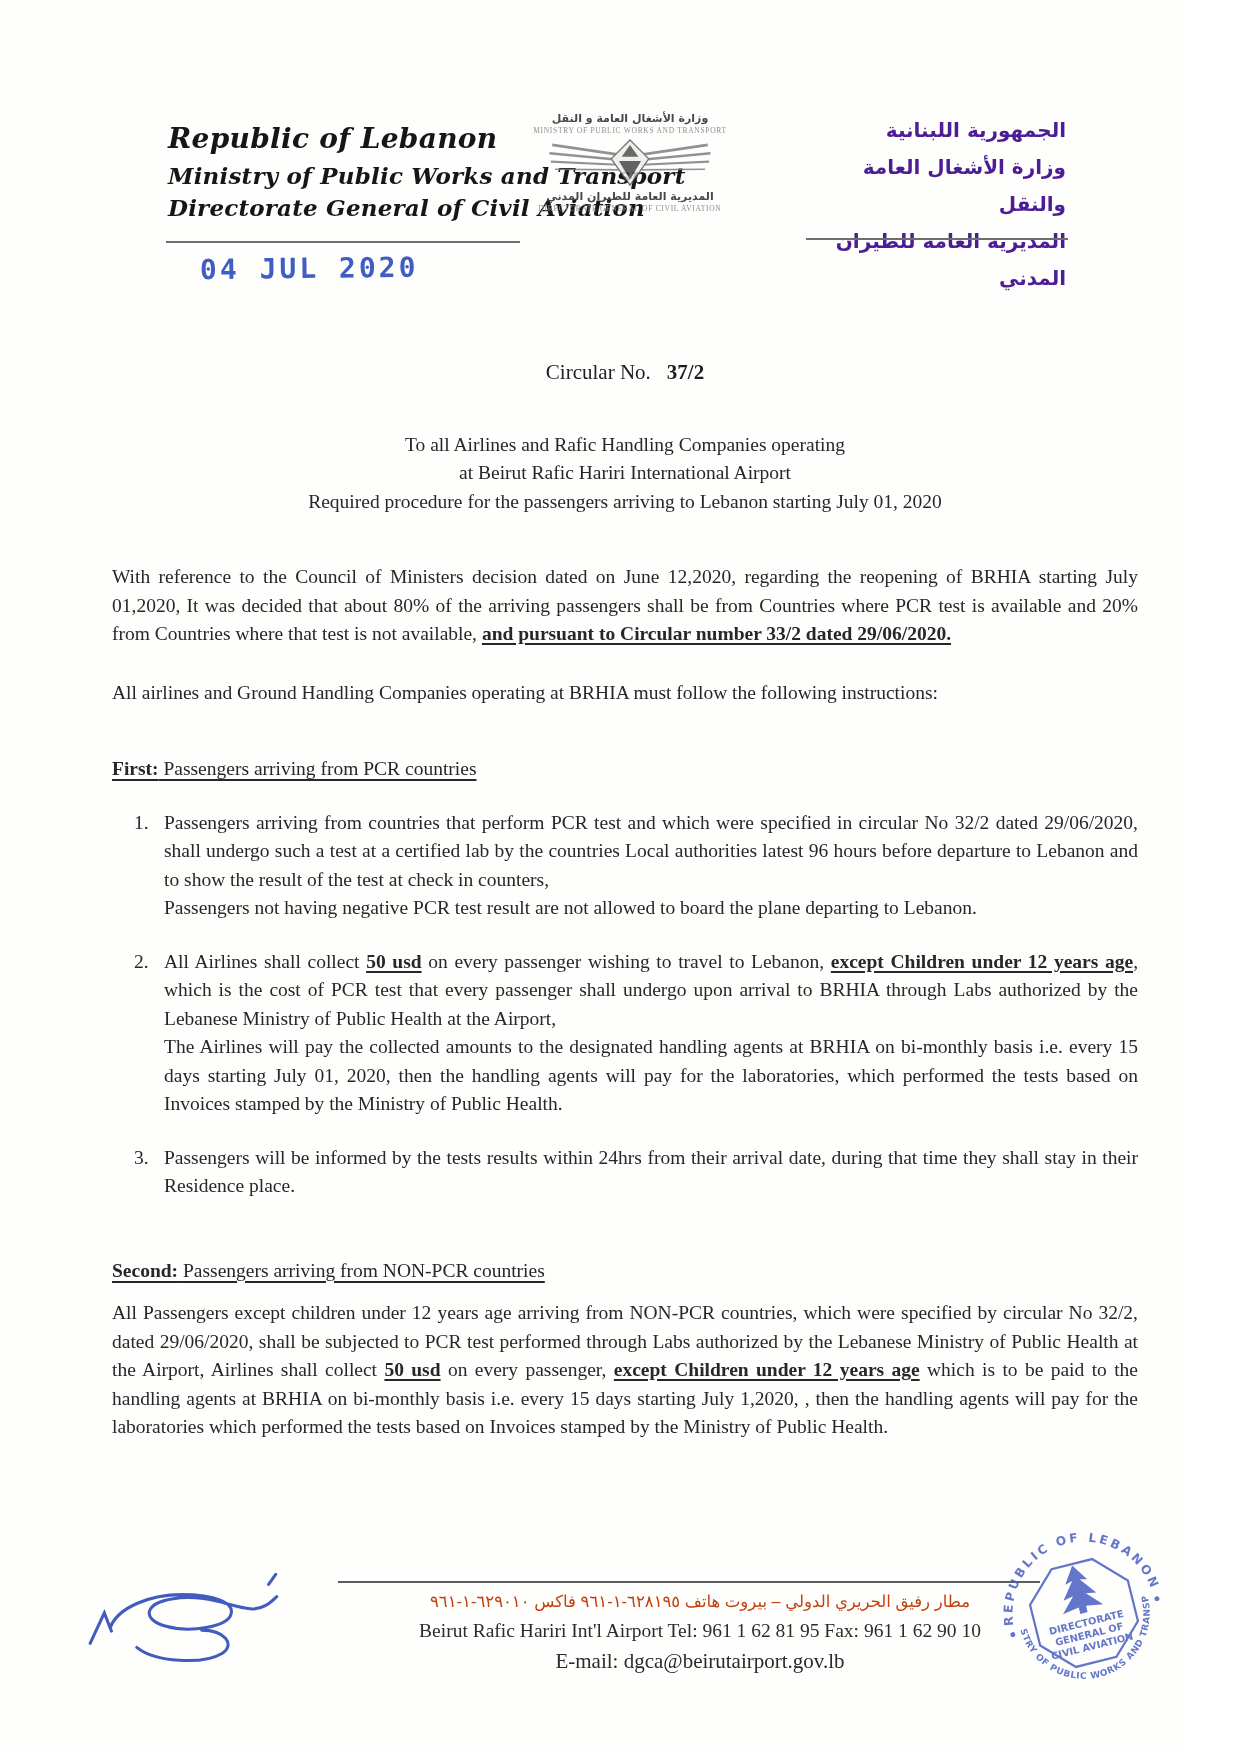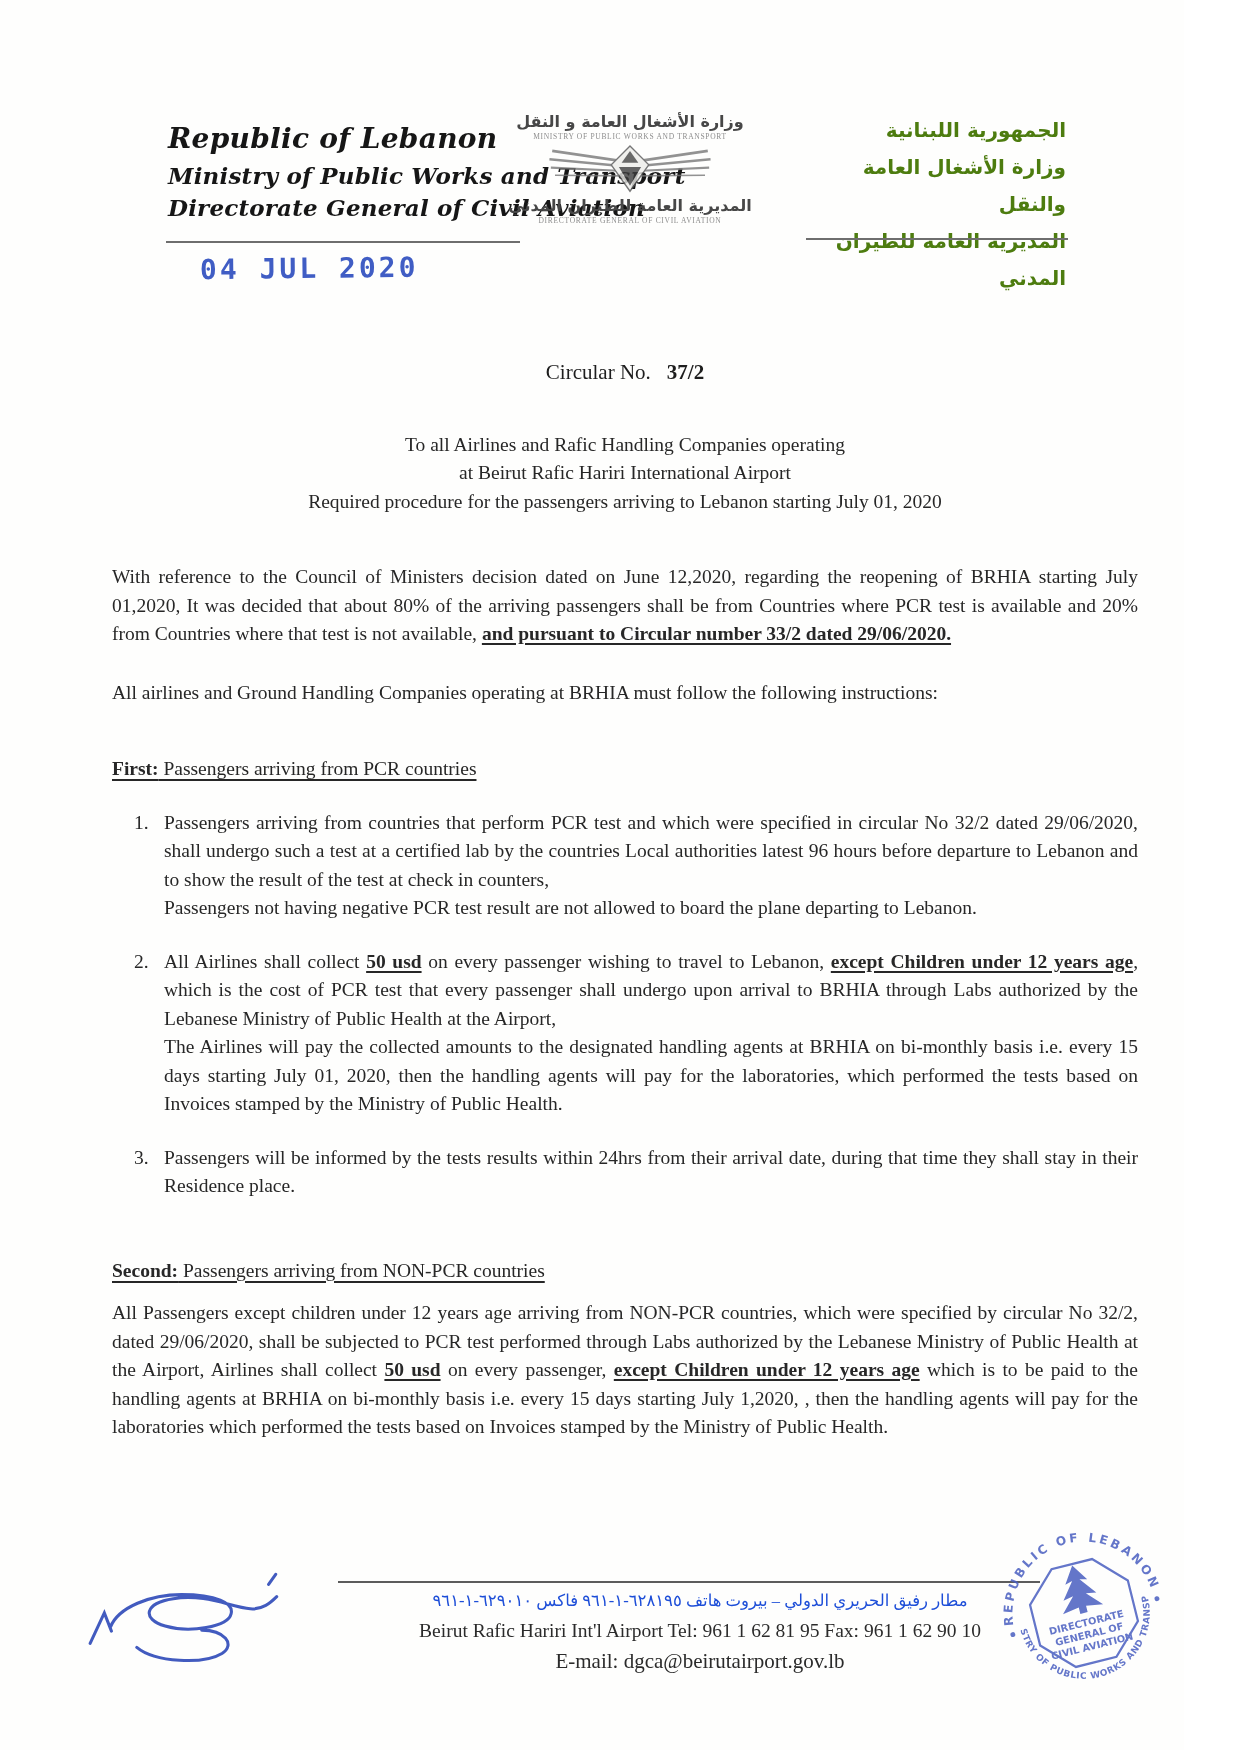--- a/index.html
+++ b/index.html
@@ -14,28 +14,28 @@
     font-family:"DejaVu Serif", serif; font-style:italic; font-weight:bold; color:#161616;
   }
   .hl1 { font-size:28px; margin-bottom:7px; letter-spacing:0.3px; }
   .hl2 { font-size:23px; margin-bottom:5px; letter-spacing:0.2px; }
 
   .rule { position:absolute; height:2px; background:#6e6e6e; }
   .rule-left  { left:166px; top:241px; width:354px; }
   .rule-right { left:806px; top:238px; width:262px; }
 
   .hdr-center { position:absolute; left:472px; top:112px; width:316px; text-align:center; }
-  .ar-c { font-family:"DejaVu Sans", sans-serif; font-size:16px; font-weight:bold; color:#474747; }
+  .ar-c { font-family:"DejaVu Sans", sans-serif; font-size:11px; font-weight:bold; color:#474747; }
   .en-tiny { font-size:7.5px; letter-spacing:0.7px; color:#8d8d8d; margin-top:1px; white-space:nowrap; }
   .emblem { display:block; margin:3px auto 2px; width:200px; height:50px; opacity:.8; }
 
   .hdr-right {
     position:absolute; left:790px; top:112px; width:276px; text-align:right;
     font-family:"DejaVu Sans", sans-serif; font-weight:bold; font-size:20px;
-    line-height:37px; color:#4d7c0f;
+    line-height:37px; color:#4c1d95;
   }
 
   .date-stamp {
     position:absolute; left:200px; top:252px;
     font-family:"DejaVu Sans Mono", monospace; font-weight:bold; font-size:28px;
     letter-spacing:3px; color:#3050c0; opacity:.92; transform:rotate(-0.6deg);
   }
 
   
   .content { position:absolute; left:112px; top:358px; width:1026px; font-size:19.5px; line-height:28.5px; color:#272727; }
@@ -52,21 +52,21 @@
   .hlabel { font-weight:bold; }
   .item { display:flex; margin-top:25px; }
   .inum { flex:0 0 30px; width:30px; margin-left:22px; }
   .itext { flex:1; text-align:justify; }
   .ip { margin:0; }
   .nonpcr { margin-top:14px; }
 
   
   .foot-rule { position:absolute; left:338px; top:1581px; width:702px; height:2px; background:#5c5c5c; }
   .footer { position:absolute; left:358px; top:1586px; width:684px; text-align:center; color:#2b2b2b; }
-  .f-ar { font-family:Liberation Serif, serif; font-size:16.5px; line-height:30px; color:#1d4ed8; }
+  .f-ar { font-family:Liberation Sans, sans-serif; font-size:16.5px; line-height:30px; color:#c2410c; }
   .f-en { font-size:19.5px; line-height:30px; }
   .f-em { font-size:21px; line-height:30px; }
 
   .signature { position:absolute; left:80px; top:1566px; width:218px; height:112px; }
   .sig-path { stroke:#2e49b8; stroke-width:3; fill:none; stroke-linecap:round; opacity:.9; }
 
   .stamp { position:absolute; left:990px; top:1506px; width:188px; height:214px; transform:rotate(-14deg); opacity:.85; }
   .stamp text { font-family:"DejaVu Sans", sans-serif; font-weight:bold; fill:#4a5fc1; }
   .stamp .ring-top { font-size:13px; letter-spacing:3px; }
   .stamp .ring-bot { font-size:9.5px; letter-spacing:0.6px; }

